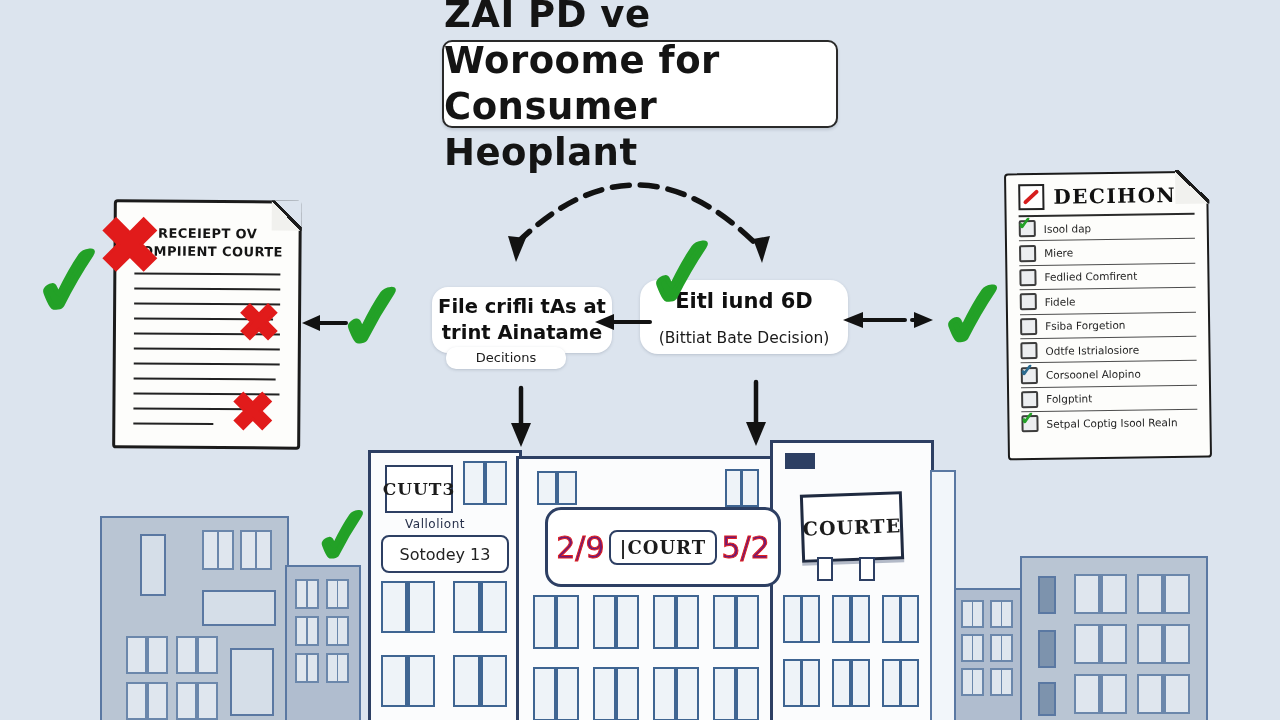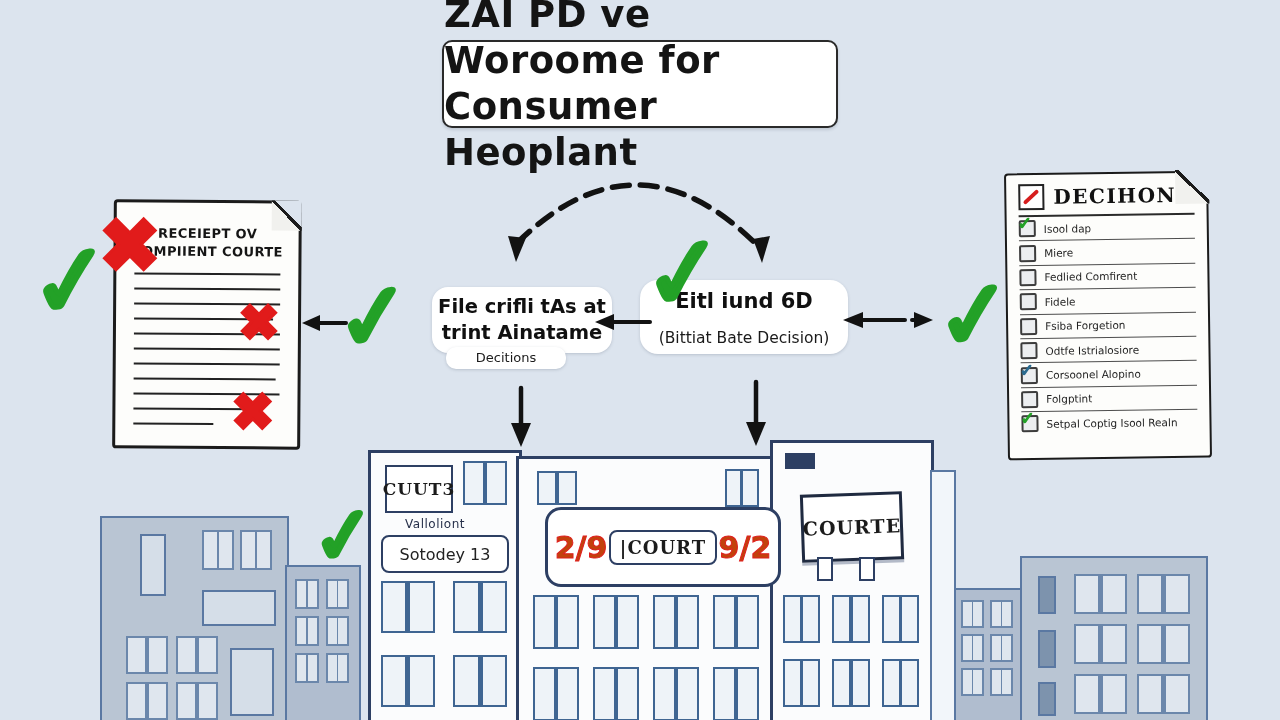--- a/index.html
+++ b/index.html
@@ -64,21 +64,21 @@
   .win.g{background:linear-gradient(to right,rgba(0,0,0,0) 45%,#6b87ab 45%,#6b87ab 55%,rgba(0,0,0,0) 55%),#dfe6ee;
     border:2px solid #6b87ab;}
   .sign{position:absolute;background:#ffffff;border:2.5px solid #2d3f63;display:flex;
     align-items:center;justify-content:center;}
   .signA1{left:14px;top:12px;width:64px;height:44px;font-family:"DejaVu Serif",serif;
     font-weight:bold;font-size:17px;letter-spacing:1px;}
   .smalltext{position:absolute;left:34px;top:64px;font-size:12px;color:#26304a;letter-spacing:.5px;}
   .signA2{left:10px;top:82px;width:124px;height:34px;border-radius:8px;font-size:16px;color:#222;}
   .signB{left:26px;top:48px;width:218px;height:74px;border-radius:16px;border-width:3px;
     display:flex;align-items:center;justify-content:space-around;padding:0 6px;z-index:5;}
-  .red-num{color:#c2410c;font-weight:bold;font-size:30px;-webkit-text-stroke:1px #e01f1f;}
+  .red-num{color:#701a75;font-weight:normal;font-size:30px;-webkit-text-stroke:1px #e01f1f;}
   .court-chip{border:2.5px solid #2d3f63;border-radius:8px;background:#fff;padding:5px 9px;
     font-family:"DejaVu Serif",serif;font-weight:bold;font-size:18px;letter-spacing:1px;}
   .signC{left:28px;top:50px;width:96px;height:62px;border:3px solid #1f2a40;transform:rotate(-2deg);
     font-family:"DejaVu Serif",serif;font-weight:bold;font-size:19px;letter-spacing:1px;
     box-shadow:0 3px 0 rgba(45,63,99,.35);}
   .leg{position:absolute;width:12px;height:20px;border:2.5px solid #2d3f63;background:#fff;}
   .dark-patch{position:absolute;left:12px;top:10px;width:30px;height:16px;background:#2d3f63;}
   
   #arrows{position:absolute;left:0;top:0;z-index:20;pointer-events:none;}
 </style>
@@ -159,21 +159,21 @@
   <div class="bldg sketch" style="left:516px;top:456px;width:254px;height:264px;">
     <div class="win-grid" style="left:18px;top:12px;width:40px;grid-template-columns:1fr;">
         <div class="win" style="height: 30px;"></div>
       </div>
     <div class="win-grid" style="left:206px;top:10px;width:34px;grid-template-columns:1fr;">
         <div class="win" style="height: 34px;"></div>
       </div>
     <div class="sign signB">
       <span class="red-num">2/9</span>
       <span class="court-chip">|COURT</span>
-      <span class="red-num">9/2</span>
+      <span class="red-num">5/2</span>
     </div>
     <div class="win-grid" style="left:14px;top:136px;width:226px;grid-template-columns:repeat(4,1fr);gap:18px 14px;">
         <div class="win" style="height: 50px;"></div>
         <div class="win" style="height: 50px;"></div>
         <div class="win" style="height: 50px;"></div>
         <div class="win" style="height: 50px;"></div>
         <div class="win" style="height: 50px;"></div>
         <div class="win" style="height: 50px;"></div>
         <div class="win" style="height: 50px;"></div>
         <div class="win" style="height: 50px;"></div>

